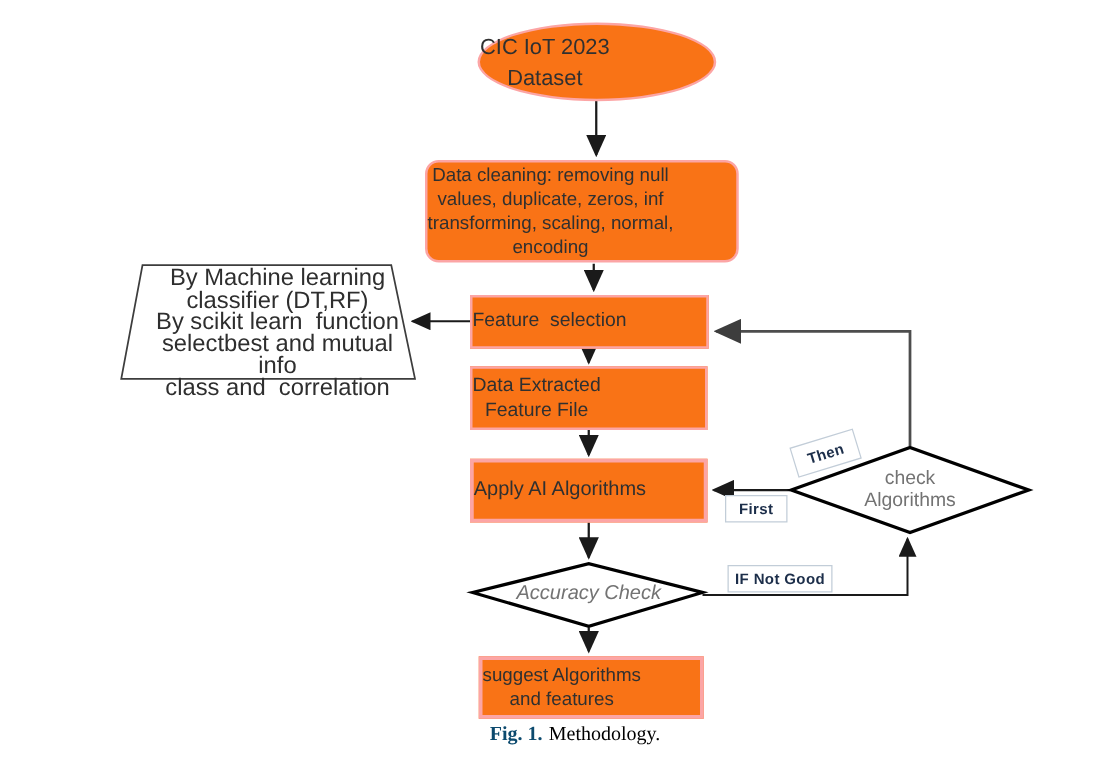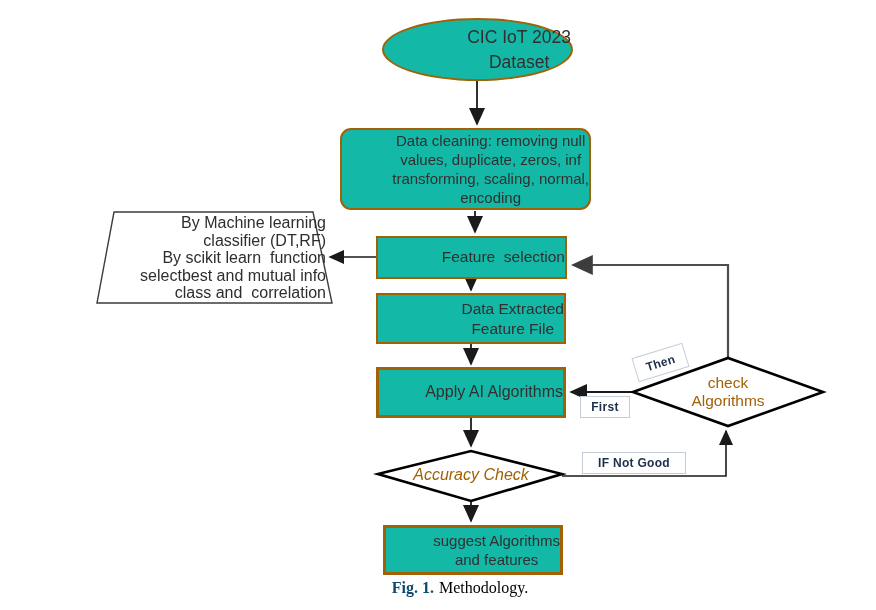--- a/index.html
+++ b/index.html
@@ -2,34 +2,34 @@
 <html><head>
 <meta charset="utf-8">
 <style>
   html,body{margin:0;padding:0;background:#ffffff;}
   .canvas{
     position:relative;width:876px;height:610px;background:#ffffff;overflow:hidden;
     font-family:"Liberation Sans",sans-serif;color:#2b2b2b;
   }
   .layer{position:absolute;left:0;top:0;width:876px;height:610px;}
   .node{
-    position:absolute;box-sizing:border-box;background:#14b8a6;border:2px solid #a16207;
-    display:flex;align-items:center;justify-content:flex-end;text-align:center;
+    position:absolute;box-sizing:border-box;background:#f97316;border:2px solid #fca5a5;
+    display:flex;align-items:center;justify-content:flex-start;text-align:center;
     white-space:pre-wrap;line-height:1.3;color:#303030;
   }
   .ellipse{border-radius:50%;border-width:2.5px;font-size:17.5px;line-height:25px;}
   .rounded{border-radius:11px;border-width:2.5px;font-size:15px;line-height:19px;}
   .thick{border-width:3px;}
   .shape-text{
     position:absolute;box-sizing:border-box;display:flex;align-items:center;justify-content:center;
-    text-align:center;white-space:pre-wrap;color:#a16207;background:transparent;pointer-events:none;
+    text-align:center;white-space:pre-wrap;color:#737373;background:transparent;pointer-events:none;
   }
   .annotation-text{
-    position:absolute;box-sizing:border-box;text-align:right;white-space:pre-wrap;
-    font-size:16px;line-height:17.5px;color:#2e2e2e;
+    position:absolute;box-sizing:border-box;text-align:center;white-space:pre-wrap;
+    font-size:19px;line-height:17.5px;color:#2e2e2e;
   }
   .edge-label{
     position:absolute;box-sizing:border-box;background:#ffffff;border:1px solid #c2cdd8;
     color:#1c2e4a;font-weight:bold;font-size:12px;
     display:flex;align-items:center;justify-content:center;letter-spacing:.3px;
   }
   .caption{
     position:absolute;left:330px;top:579px;width:260px;text-align:center;
     font-family:"Liberation Serif",serif;font-size:16px;color:#000;
   }
@@ -105,19 +105,19 @@
   <div class="shape-text" style="left:636px;top:374px;width:184px;height:36px;font-size:15.5px;line-height:18px;">check
 Algorithms</div>
 
   <div class="node thick" style="left:383px;top:525px;width:180px;height:50px;font-size:15px;line-height:19px;">
     <span>suggest Algorithms
 and features</span>
   </div>
 
   <div class="edge-label" style="left:634px;top:350px;width:53px;height:25px;transform:rotate(-17deg);">Then</div>
   <div class="edge-label" style="left:580px;top:396px;width:50px;height:22px;">First</div>
-  <div class="edge-label" style="left:582px;top:452px;width:104px;height:22px;">IF Not Good</div>
+  <div class="edge-label" style="left:582px;top:452px;width:84px;height:22px;">IF Not Good</div>
 
   <div class="caption">
     <span class="fig">Fig. 1.</span><span class="txt">Methodology.</span>
   </div>
 
 </div>
 
 </body></html>

